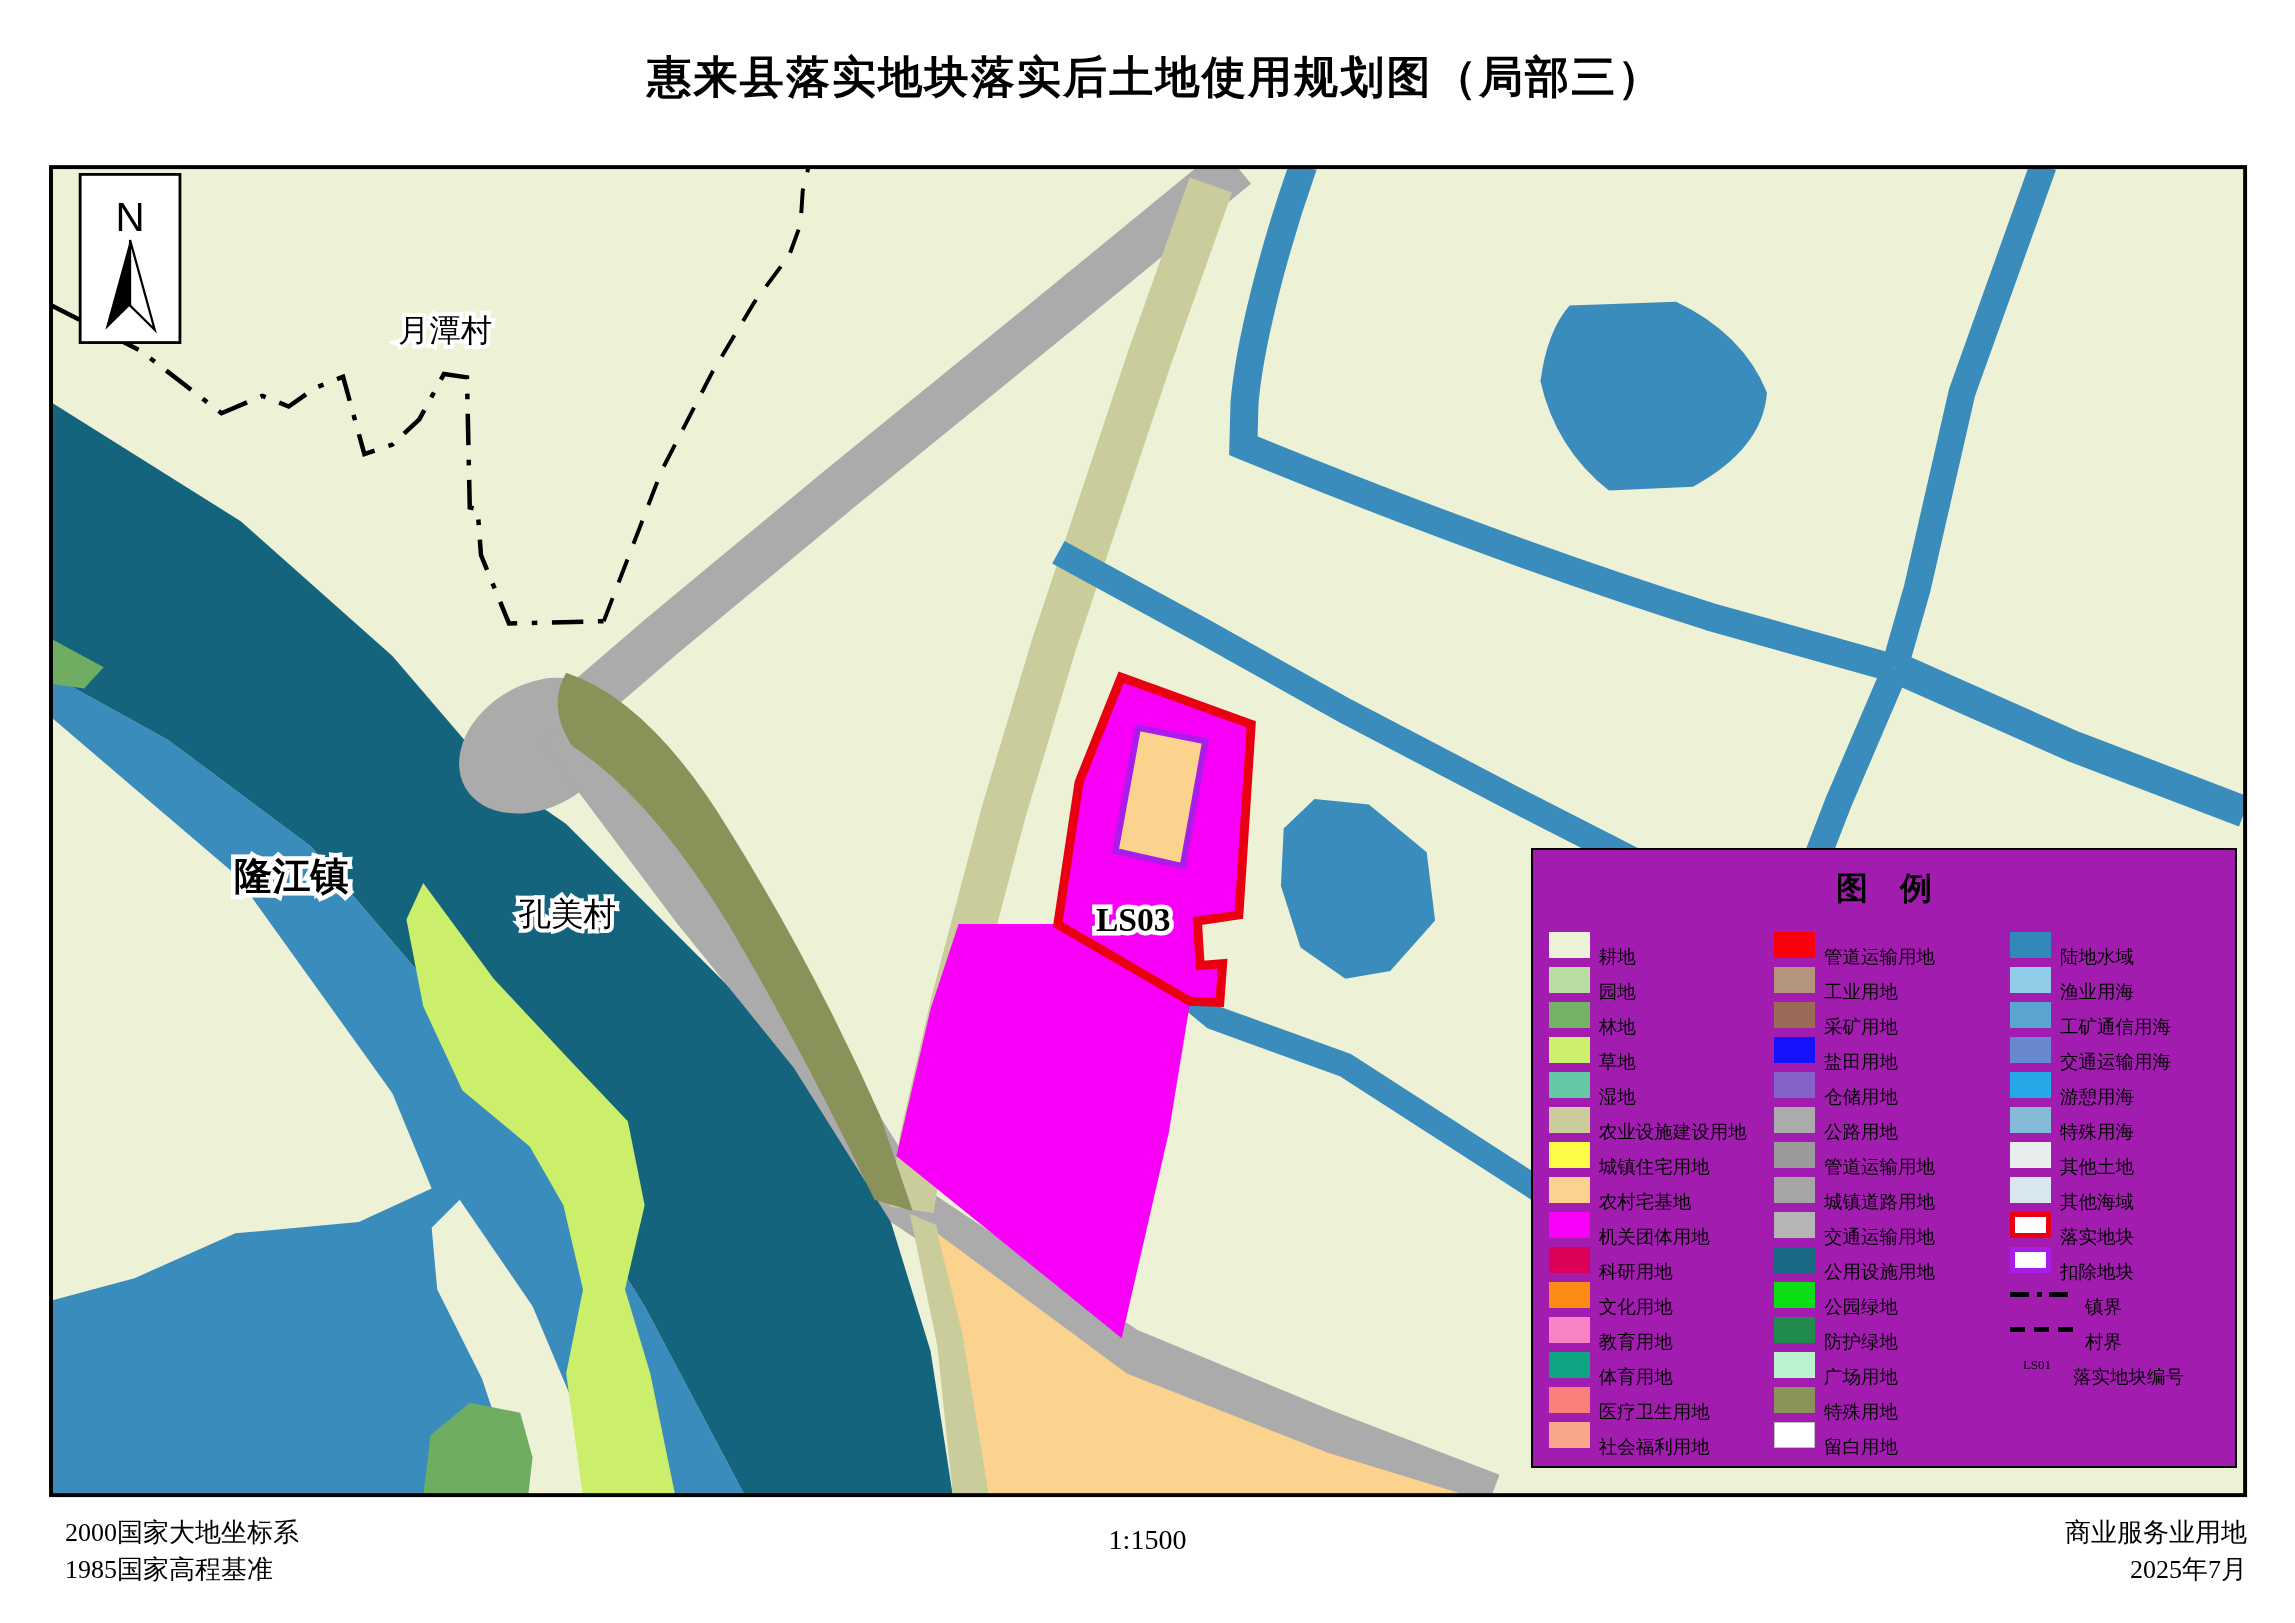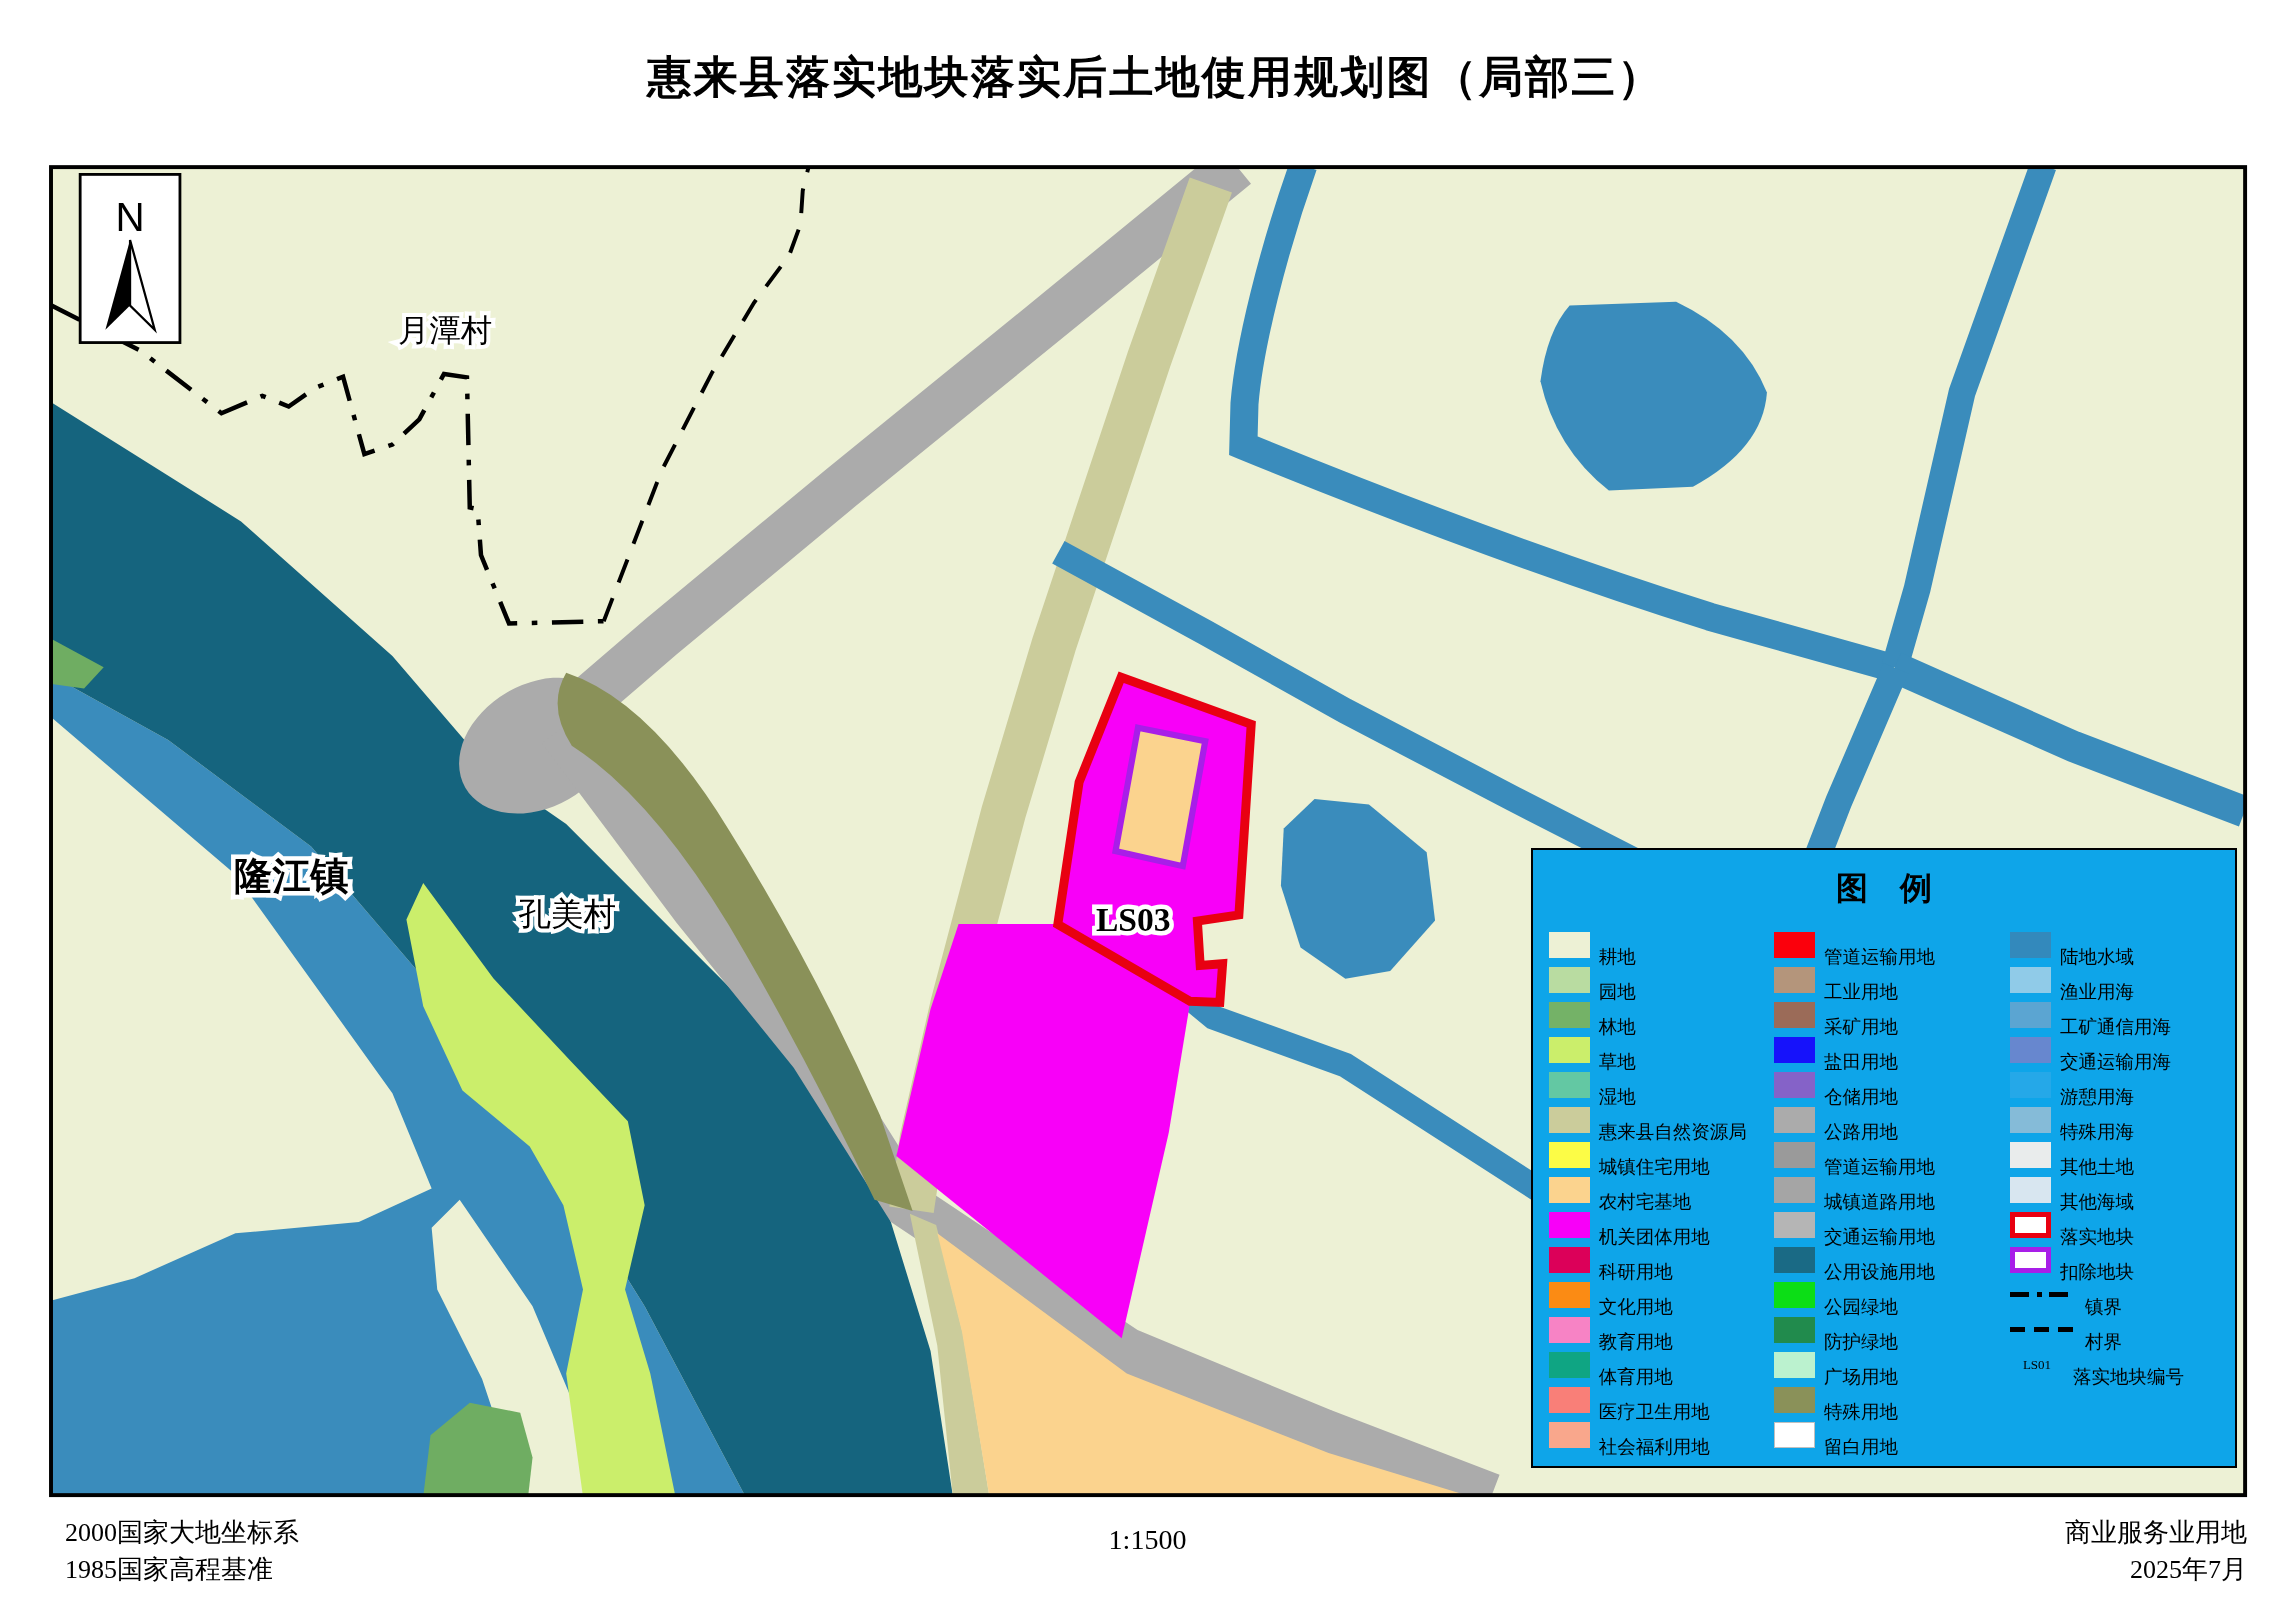--- a/index.html
+++ b/index.html
@@ -3,21 +3,21 @@
 <meta charset="utf-8">
 <style>
   html,body{margin:0;padding:0;background:#ffffff;}
   #page{position:relative;width:2295px;height:1623px;background:#ffffff;overflow:hidden;
         font-family:"Liberation Serif", serif;}
   #map-svg{position:absolute;left:0;top:0;width:2295px;height:1623px;}
   #page-title{position:absolute;left:0;top:48px;width:100%;text-align:center;
       font-size:44px;font-weight:bold;color:#000;letter-spacing:2.2px;margin-left:8px;}
   
   #legend{position:absolute;left:1531px;top:848px;width:706px;height:620px;
-      background:#0ea5e9;border:2.8px solid #000;box-sizing:border-box;}
+      background:#a21caf;border:2.8px solid #000;box-sizing:border-box;}
   #legend-title{position:absolute;top:17px;left:0;width:100%;text-align:center;
       font-size:32px;font-weight:bold;color:#000;}
   .lcol{position:absolute;top:77px;width:230px;}
   #legend-col1{left:15.7px;} #legend-col2{left:241px;} #legend-col3{left:477px;}
   .lrow{height:35px;display:flex;align-items:center;}
   .sw{flex:0 0 41px;width:41px;height:26px;box-sizing:border-box;}
   .sw.outline{background:#fff;}
   .lb{margin-left:9px;font-size:18.5px;color:#000;white-space:nowrap;margin-top:24px;}
   .lsym{flex:0 0 66px;width:66px;}
   .sym-town{height:5px;background:repeating-linear-gradient(90deg,#000 0 19px,transparent 19px 27px,#000 27px 32px,transparent 32px 39px);}
@@ -123,21 +123,21 @@
         <div class="lrow">
           <span class="sw" style="background: rgb(203, 238, 107);"></span>
           <span class="lb">草地</span>
         </div>
         <div class="lrow">
           <span class="sw" style="background: rgb(99, 200, 163);"></span>
           <span class="lb">湿地</span>
         </div>
         <div class="lrow">
           <span class="sw" style="background: rgb(203, 204, 155);"></span>
-          <span class="lb">惠来县自然资源局</span>
+          <span class="lb">农业设施建设用地</span>
         </div>
         <div class="lrow">
           <span class="sw" style="background: rgb(252, 252, 70);"></span>
           <span class="lb">城镇住宅用地</span>
         </div>
         <div class="lrow">
           <span class="sw" style="background: rgb(251, 211, 142);"></span>
           <span class="lb">农村宅基地</span>
         </div>
         <div class="lrow">

